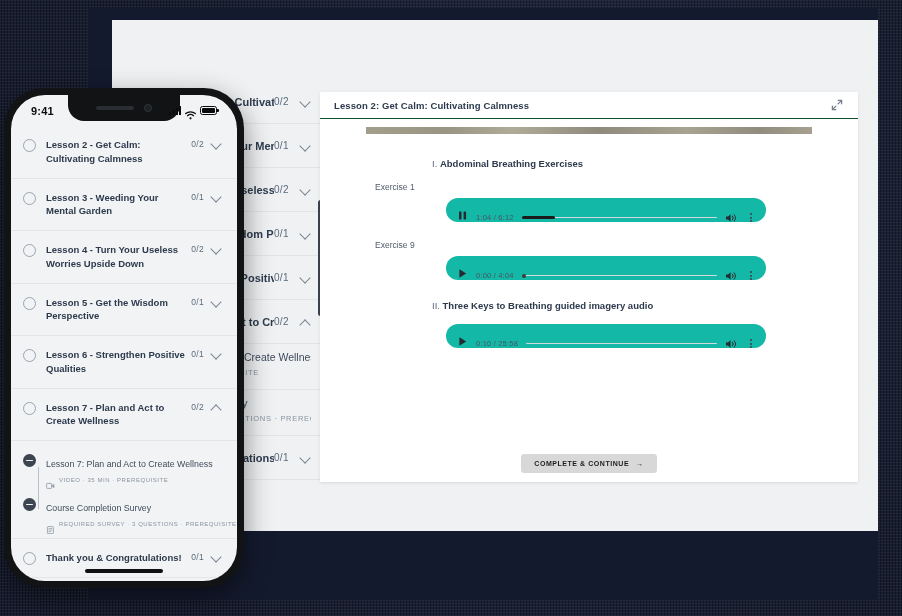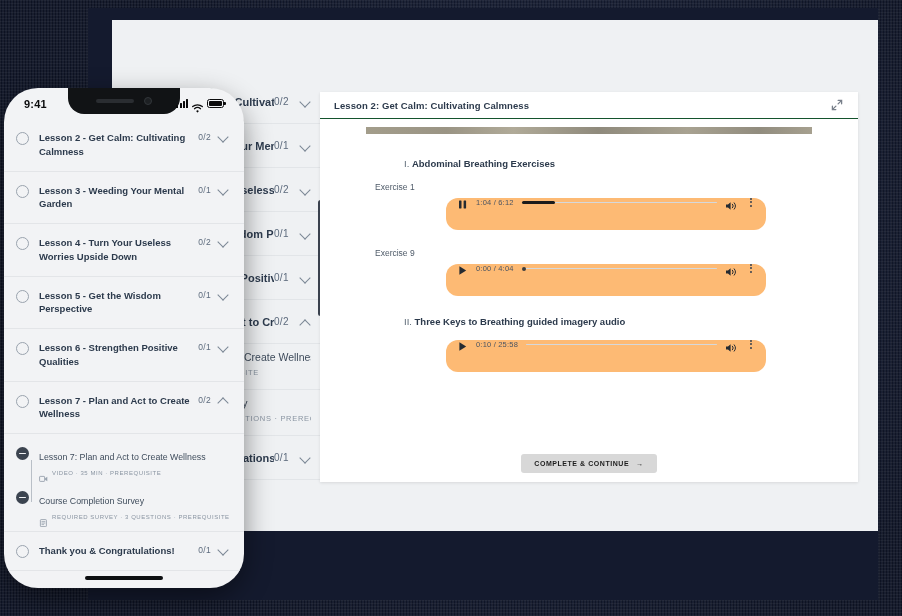--- a/index.html
+++ b/index.html
@@ -92,31 +92,31 @@
   #expand-icon svg{ display:block; }
 
   #media-strip {
     margin:8px 46px 0 46px; height:7px;
     background:linear-gradient(90deg,#a39d8b 0%,#9a9484 18%,#b0aa98 33%,#8f8a7c 52%,#a8a291 72%,#918c7e 88%,#a6a08f 100%);
   }
   #media-strip-cap{ margin:0 46px; height:2px; background:#ffffff;}
 
   .content-body{ padding:22px 0 0 0; }
   .sec-head{
-    margin-left:84px; font-size:9.5px; color:#2c3a4c; margin-bottom:13px;
+    margin-left:112px; font-size:9.5px; color:#2c3a4c; margin-bottom:13px;
   }
   .sec-head .num{ font-weight:400; color:#5a6775; }
   .sec-head .txt{ font-weight:700; }
   .ex-label{
     margin-left:55px; font-size:8.5px; color:#4e5a68; margin-bottom:6px;
   }
   .audio-player{
-    margin-left:126px; width:320px; height:32px;
-    background:#fdba74; border-radius:12px;
-    display:flex; align-items:flex-start; padding:0 10px;
+    margin-left:126px; width:320px; height:24px;
+    background:#14b8a6; border-radius:12px;
+    display:flex; align-items:flex-end; padding:0 10px;
   }
   .ap-btn{ width:13px; height:13px; flex:0 0 auto; position:relative; }
   .ap-btn svg{display:block;}
   .ap-time{
     font-size:7.5px; color:#4a5462; margin-left:7px; white-space:nowrap;
     letter-spacing:.2px;
   }
   .ap-track{
     flex:1; height:9px; margin:0 8px; position:relative; display:flex; align-items:center;
   }
@@ -145,20 +145,21 @@
     padding:6px 13px; font-size:7px; font-weight:700; letter-spacing:.55px;
     color:#1c1c1c; font-family:"Liberation Sans",sans-serif; cursor:pointer;
     display:flex; align-items:center; gap:7px; white-space:nowrap;
   }
 
   
   #phone{
     position:absolute; left:4px; top:88px; width:240px; height:500px;
     background:#111315; border-radius:40px;
     box-shadow:0 10px 28px rgba(0,0,0,.45);
+    padding:7px;
   }
   #phone-screen{
     width:100%; height:100%; background:#f2f3f5;
     border-radius:34px; overflow:hidden; position:relative;
   }
   #notch{
     position:absolute; left:50%; transform:translateX(-50%); top:0;
     width:112px; height:26px; background:#111315;
     border-bottom-left-radius:16px; border-bottom-right-radius:16px;
     display:flex; align-items:center; justify-content:center; gap:10px; z-index:5;

